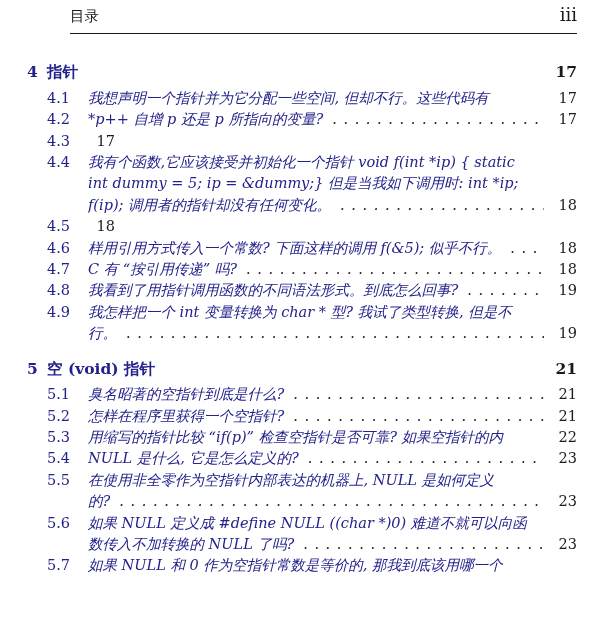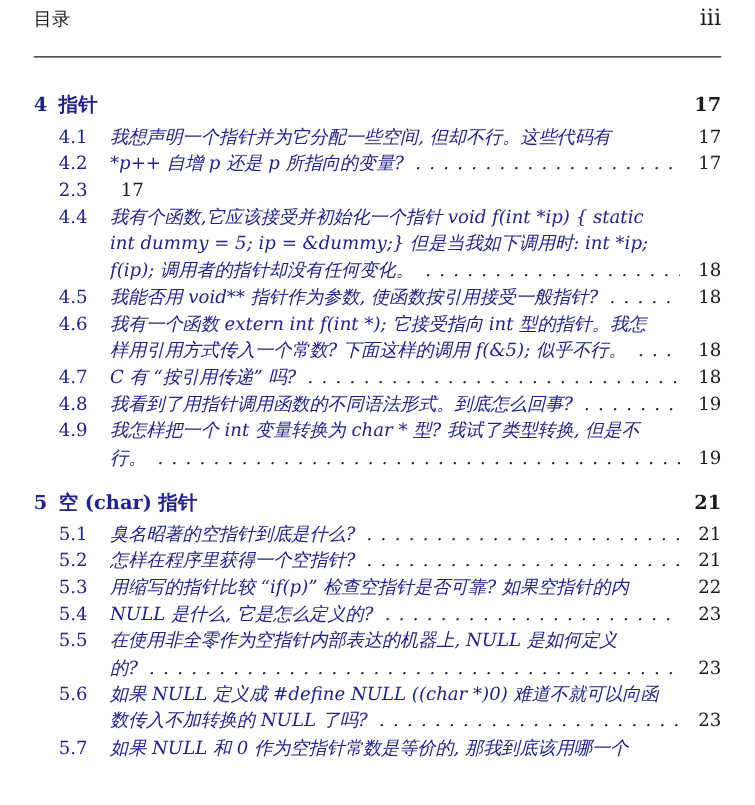--- a/index.html
+++ b/index.html
@@ -16,21 +16,22 @@
     color: #1a1a1a;
     font-size: 14.5px;
     line-height: 21.4px;
   }
   
   .runhead {
     display: flex;
     justify-content: space-between;
     align-items: baseline;
     border-bottom: 1.6px solid #1a1a1a;
-    padding-bottom: 18px;
+    padding-bottom: 6px;
+    margin-left: 43px;
   }
   .runhead .htitle { font-size: 14.5px; color: #1a1a1a; }
   .runhead .hpage  { font-size: 18px; color: #1a1a1a; }
   
   .link { color: #22228b; }
   .entry {
     display: flex;
     align-items: flex-start;
   }
   .entry .num {
@@ -104,52 +105,45 @@
       <div class="body">
         <div class="line last">
           <span class="line-text link">*p++ 自增 p 还是 p 所指向的变量?</span>
           <span class="dots"></span>
         </div>
       </div>
       <span class="pagenum">17</span>
     </div>
 
     <div class="entry">
-      <span class="num link">2.3</span>
+      <span class="num link">4.3</span>
       <span class="pagenum">17</span>
     </div>
 
     <div class="entry">
       <span class="num link">4.4</span>
       <div class="body">
         <div class="line link">我有个函数,它应该接受并初始化一个指针 void f(int *ip) { static</div>
         <div class="line link">int dummy = 5; ip = &amp;dummy;} 但是当我如下调用时: int *ip;</div>
         <div class="line last">
           <span class="line-text link">f(ip); 调用者的指针却没有任何变化。</span>
           <span class="dots"></span>
         </div>
       </div>
       <span class="pagenum">18</span>
     </div>
 
     <div class="entry">
       <span class="num link">4.5</span>
-      <div class="body">
-        <div class="line last">
-          <span class="line-text link">我能否用 void** 指针作为参数, 使函数按引用接受一般指针?</span>
-          <span class="dots"></span>
-        </div>
-      </div>
       <span class="pagenum">18</span>
     </div>
 
     <div class="entry">
       <span class="num link">4.6</span>
       <div class="body">
-        <div class="line link">我有一个函数 extern int f(int *); 它接受指向 int 型的指针。我怎</div>
         <div class="line last">
           <span class="line-text link">样用引用方式传入一个常数? 下面这样的调用 f(&amp;5); 似乎不行。</span>
           <span class="dots"></span>
         </div>
       </div>
       <span class="pagenum">18</span>
     </div>
 
     <div class="entry">
       <span class="num link">4.7</span>
@@ -182,21 +176,21 @@
           <span class="dots"></span>
         </div>
       </div>
       <span class="pagenum">19</span>
     </div>
 
   </div>
 
   <div class="entry chapter">
     <span class="num link">5</span>
-    <span class="link">空 (char) 指针</span>
+    <span class="link">空 (void) 指针</span>
     <span class="spacer"></span>
     <span class="pagenum">21</span>
   </div>
 
   <div class="sections">
 
     <div class="entry">
       <span class="num link">5.1</span>
       <div class="body">
         <div class="line last">

